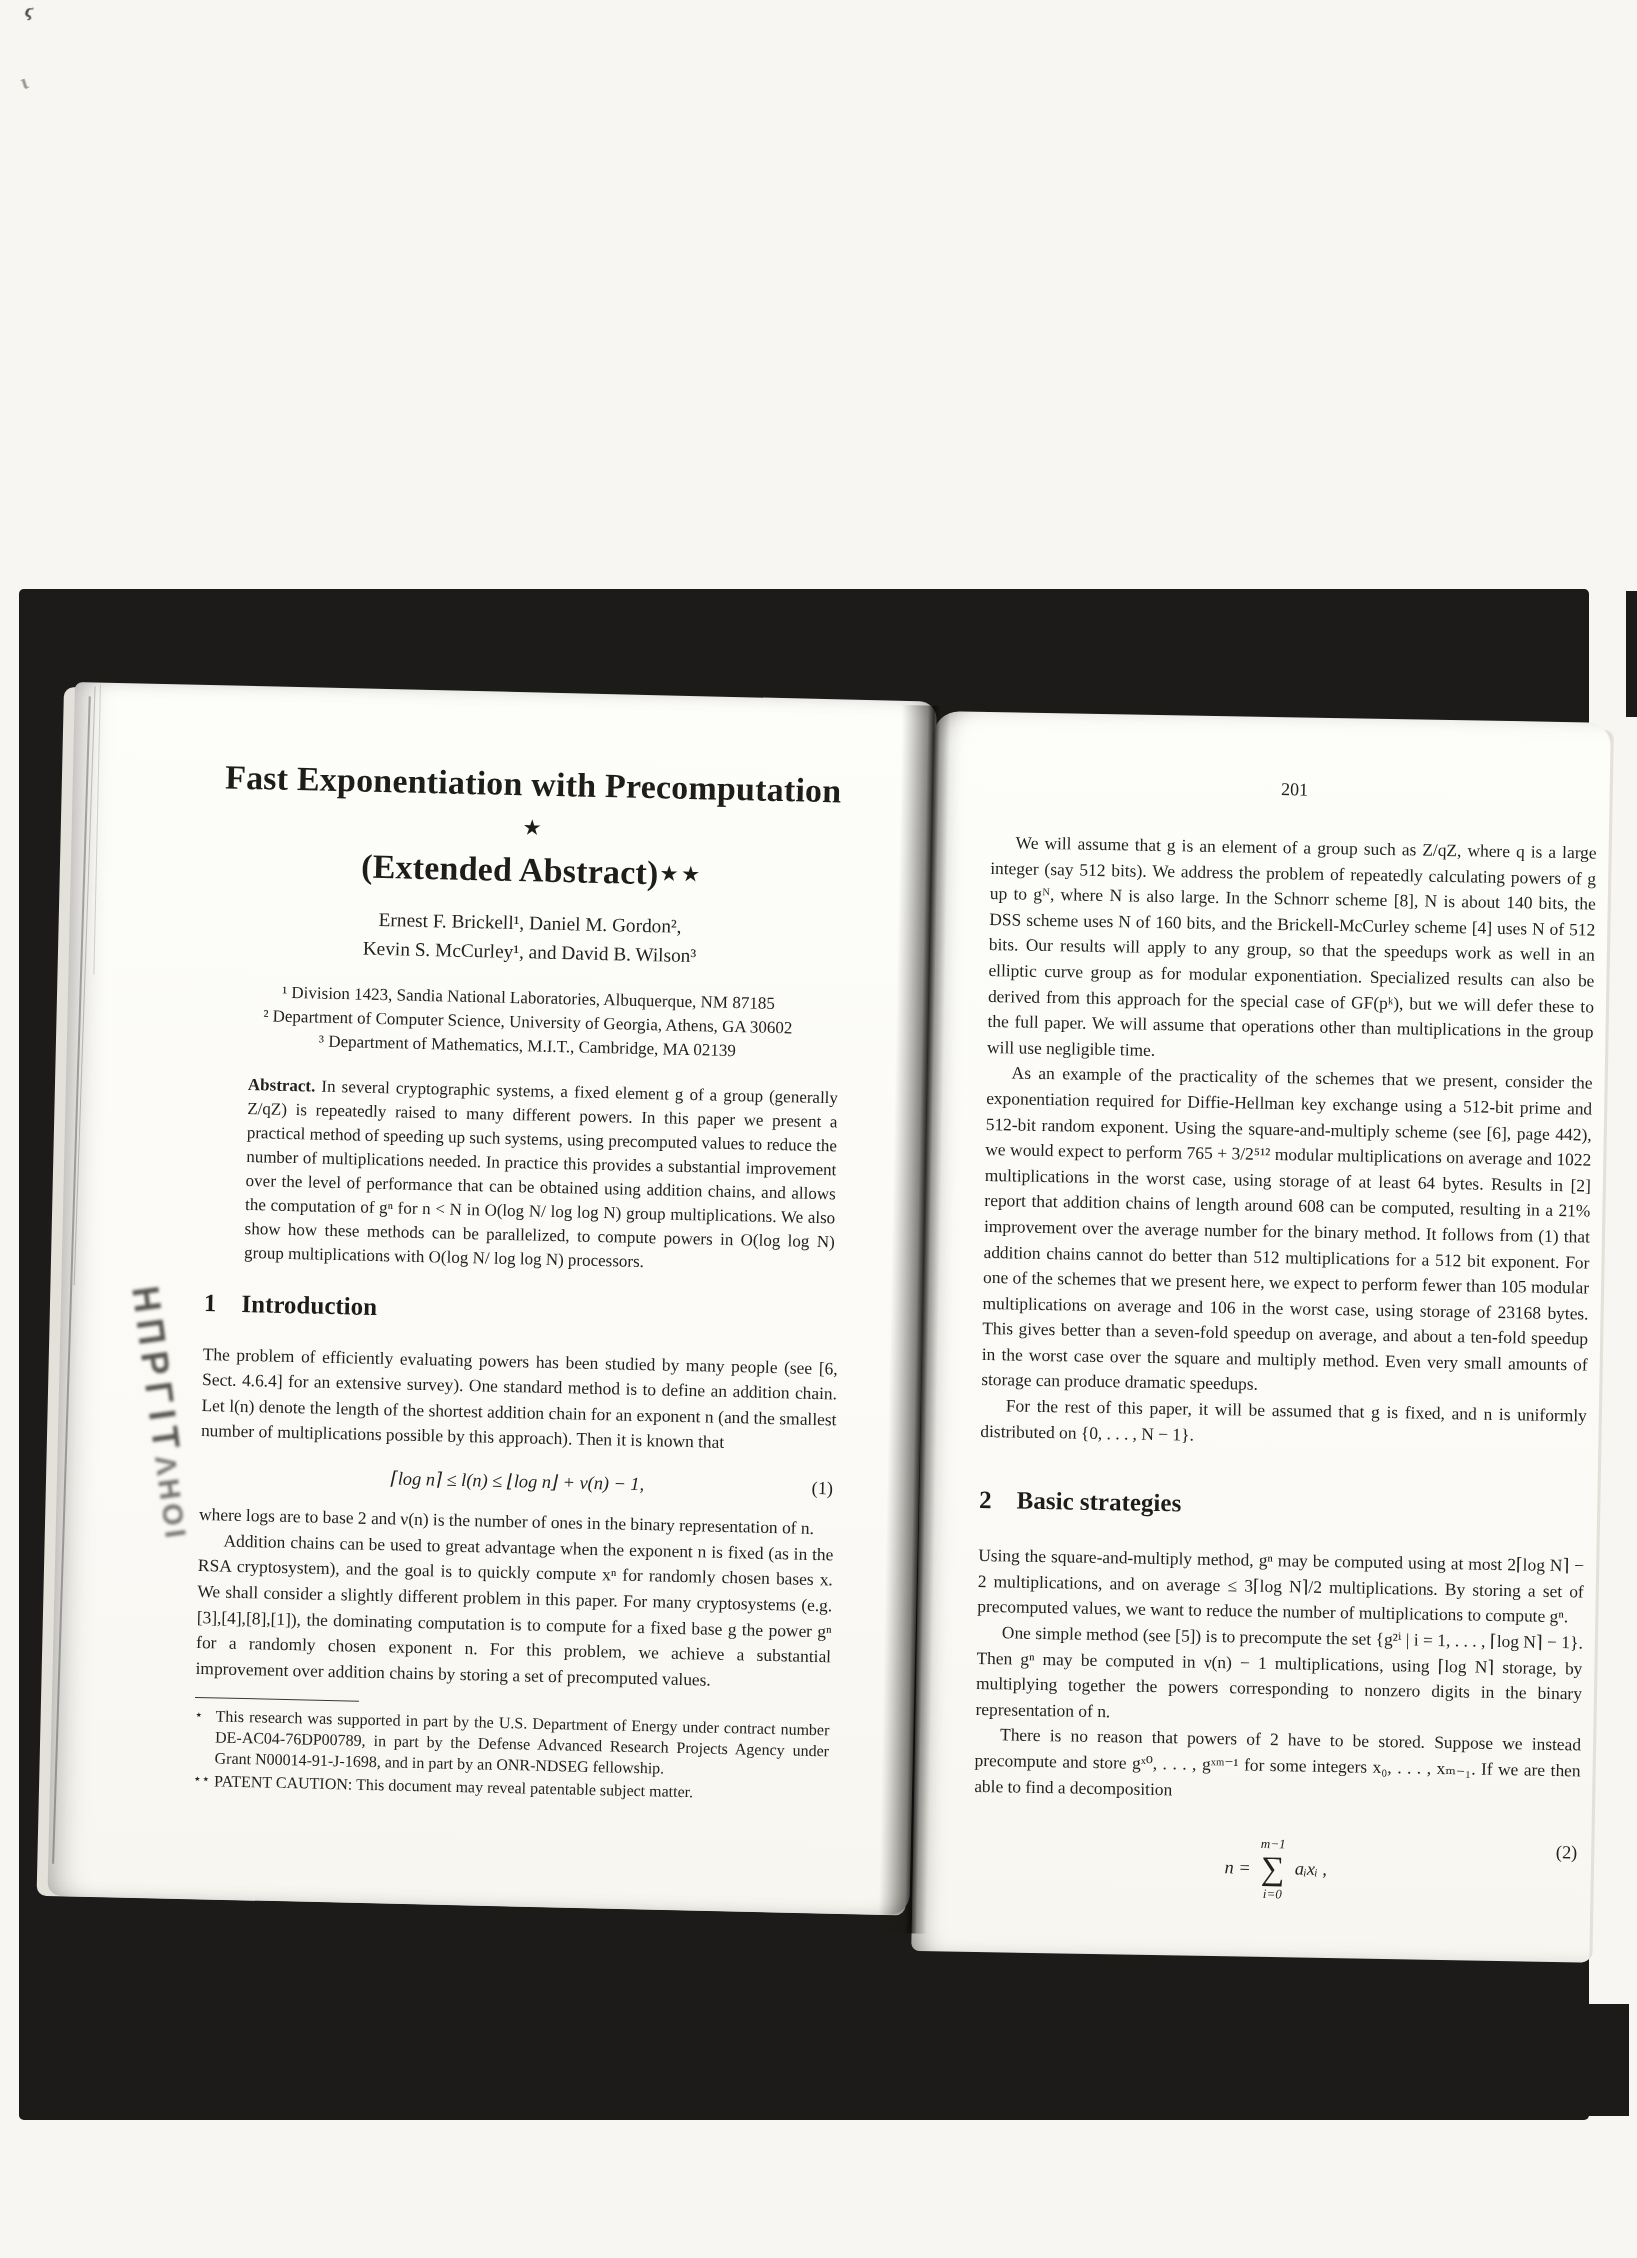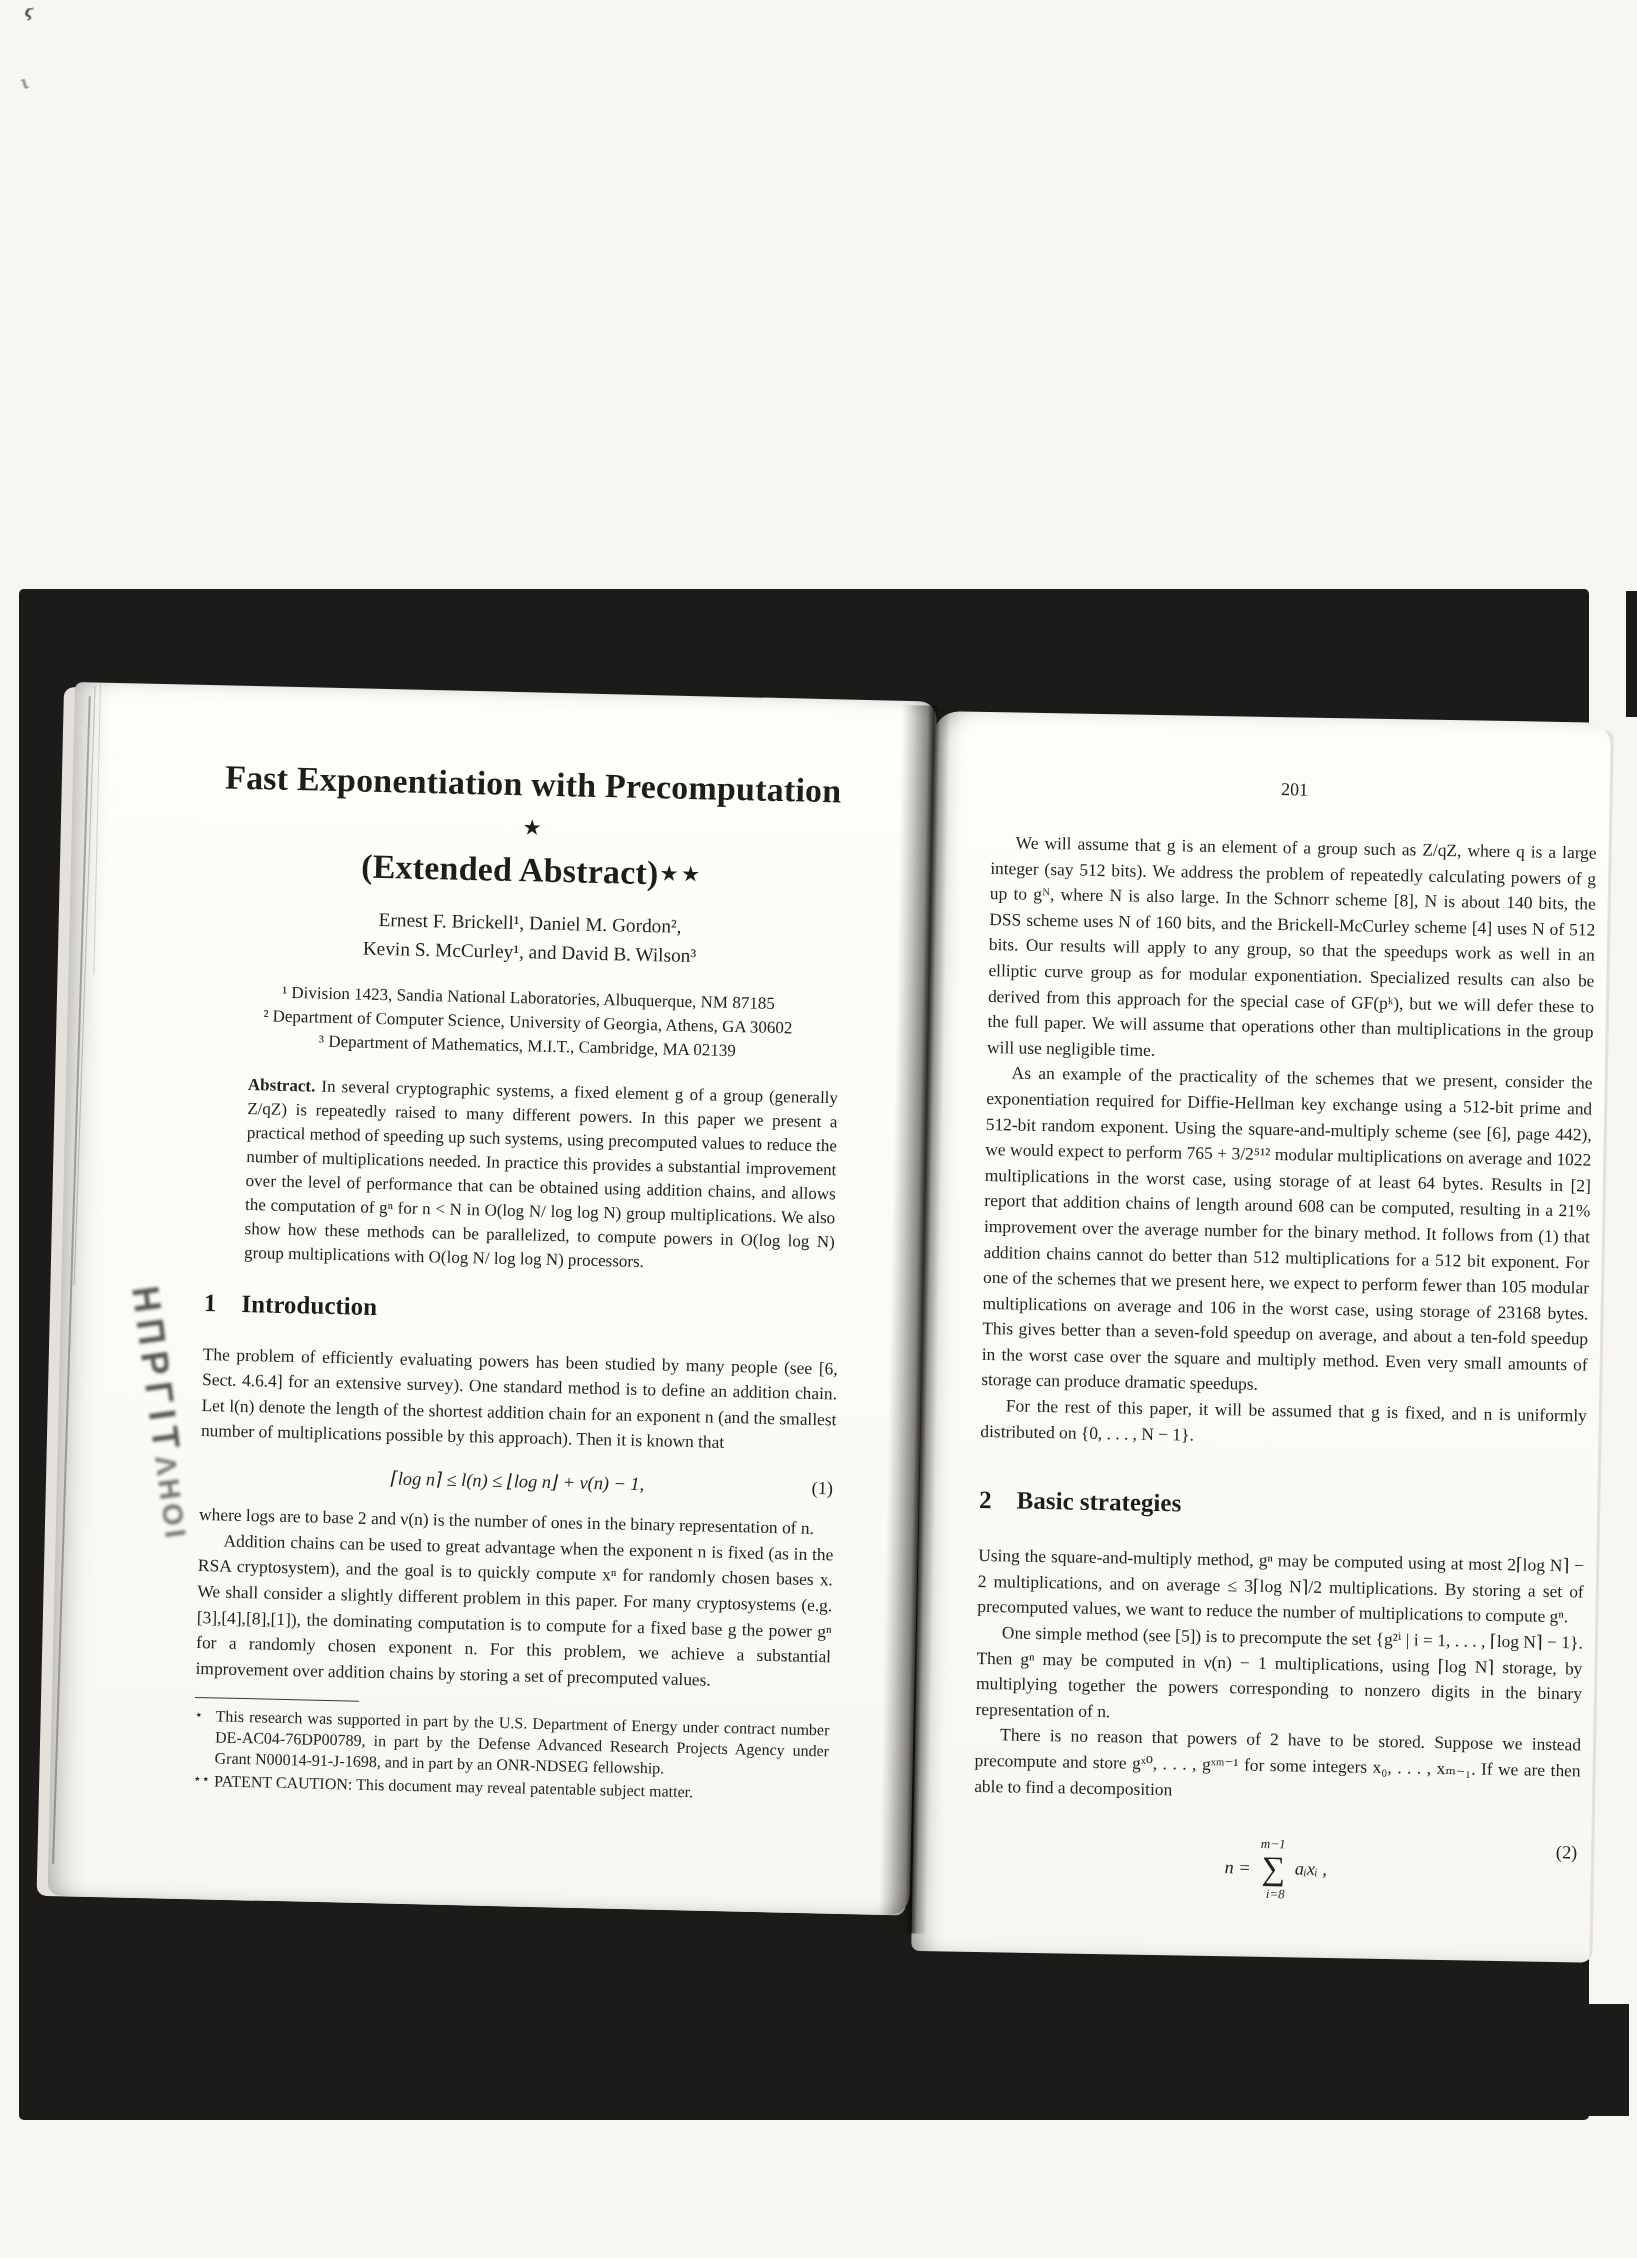--- a/index.html
+++ b/index.html
@@ -64,21 +64,21 @@
   .fn-rule{width:164px;border-top:1.9px solid #3a3834;margin-bottom:7.7px;}
   .footnote{position:relative;font-size:16px;line-height:21px;text-align:justify;padding-left:21px;margin-bottom:1.9px;}
   .fn-marker{position:absolute;left:0;top:-1.9px;font-size:13.5px;}
   
   .rp-content{position:absolute;left:60px;top:62px;width:606px;}
   .pagenum{text-align:center;font-size:18px;margin-bottom:35px;}
   .rp-content .body-par{font-size:17.4px;line-height:25.6px;}
   .sec-heading2{font-size:25px;font-weight:bold;margin:42px 0 29px 0;color:#1d1c1a;}
   .sec-heading2 .num{margin-right:25px;}
   .eq2{position:relative;margin:33px 0 0 0;display:flex;justify-content:center;align-items:center;gap:9.7px;font-style:italic;font-size:18.3px;}
-  .sumcol{display:flex;flex-direction:column;align-items:flex-end;line-height:1;}
+  .sumcol{display:flex;flex-direction:column;align-items:center;line-height:1;}
   .sum-limit{font-size:13px;font-style:italic;}
   .sigma{font-size:33px;font-style:normal;line-height:1;margin:1.9px 0;}
   
   .stamp{
     position:absolute;left:62px;top:606px;height:290px;
     writing-mode:vertical-rl;text-orientation:sideways;
     transform:rotate(-9deg);transform-origin:top left;
     font-weight:bold;font-size:36px;letter-spacing:6.8px;
     color:rgba(45,42,38,.8);filter:blur(1.6px);
     font-family:"Liberation Sans","DejaVu Sans",sans-serif;
@@ -176,21 +176,21 @@
 
       <p class="body-par">Using the square-and-multiply method, gⁿ may be computed using at most 2⌈log N⌉ − 2 multiplications, and on average ≤ 3⌈log N⌉/2 multiplications. By storing a set of precomputed values, we want to reduce the number of multiplications to compute gⁿ.</p>
       <p class="body-par indent">One simple method (see [5]) is to precompute the set {g²ⁱ | i = 1, . . . , ⌈log N⌉ − 1}. Then gⁿ may be computed in ν(n) − 1 multiplications, using ⌈log N⌉ storage, by multiplying together the powers corresponding to nonzero digits in the binary representation of n.</p>
       <p class="body-par indent">There is no reason that powers of 2 have to be stored. Suppose we instead precompute and store gˣ⁰, . . . , gˣᵐ⁻¹ for some integers x₀, . . . , xₘ₋₁. If we are then able to find a decomposition</p>
 
       <div class="eq2">
         <span>n =</span>
         <span class="sumcol">
           <span class="sum-limit">m−1</span>
           <span class="sigma">∑</span>
-          <span class="sum-limit">i=8</span>
+          <span class="sum-limit">i=0</span>
         </span>
         <span>aᵢxᵢ ,</span>
         <span class="eqnum">(2)</span>
       </div>
     </div>
   </div>
 
   <div class="gutter"></div>
 </div>
 

